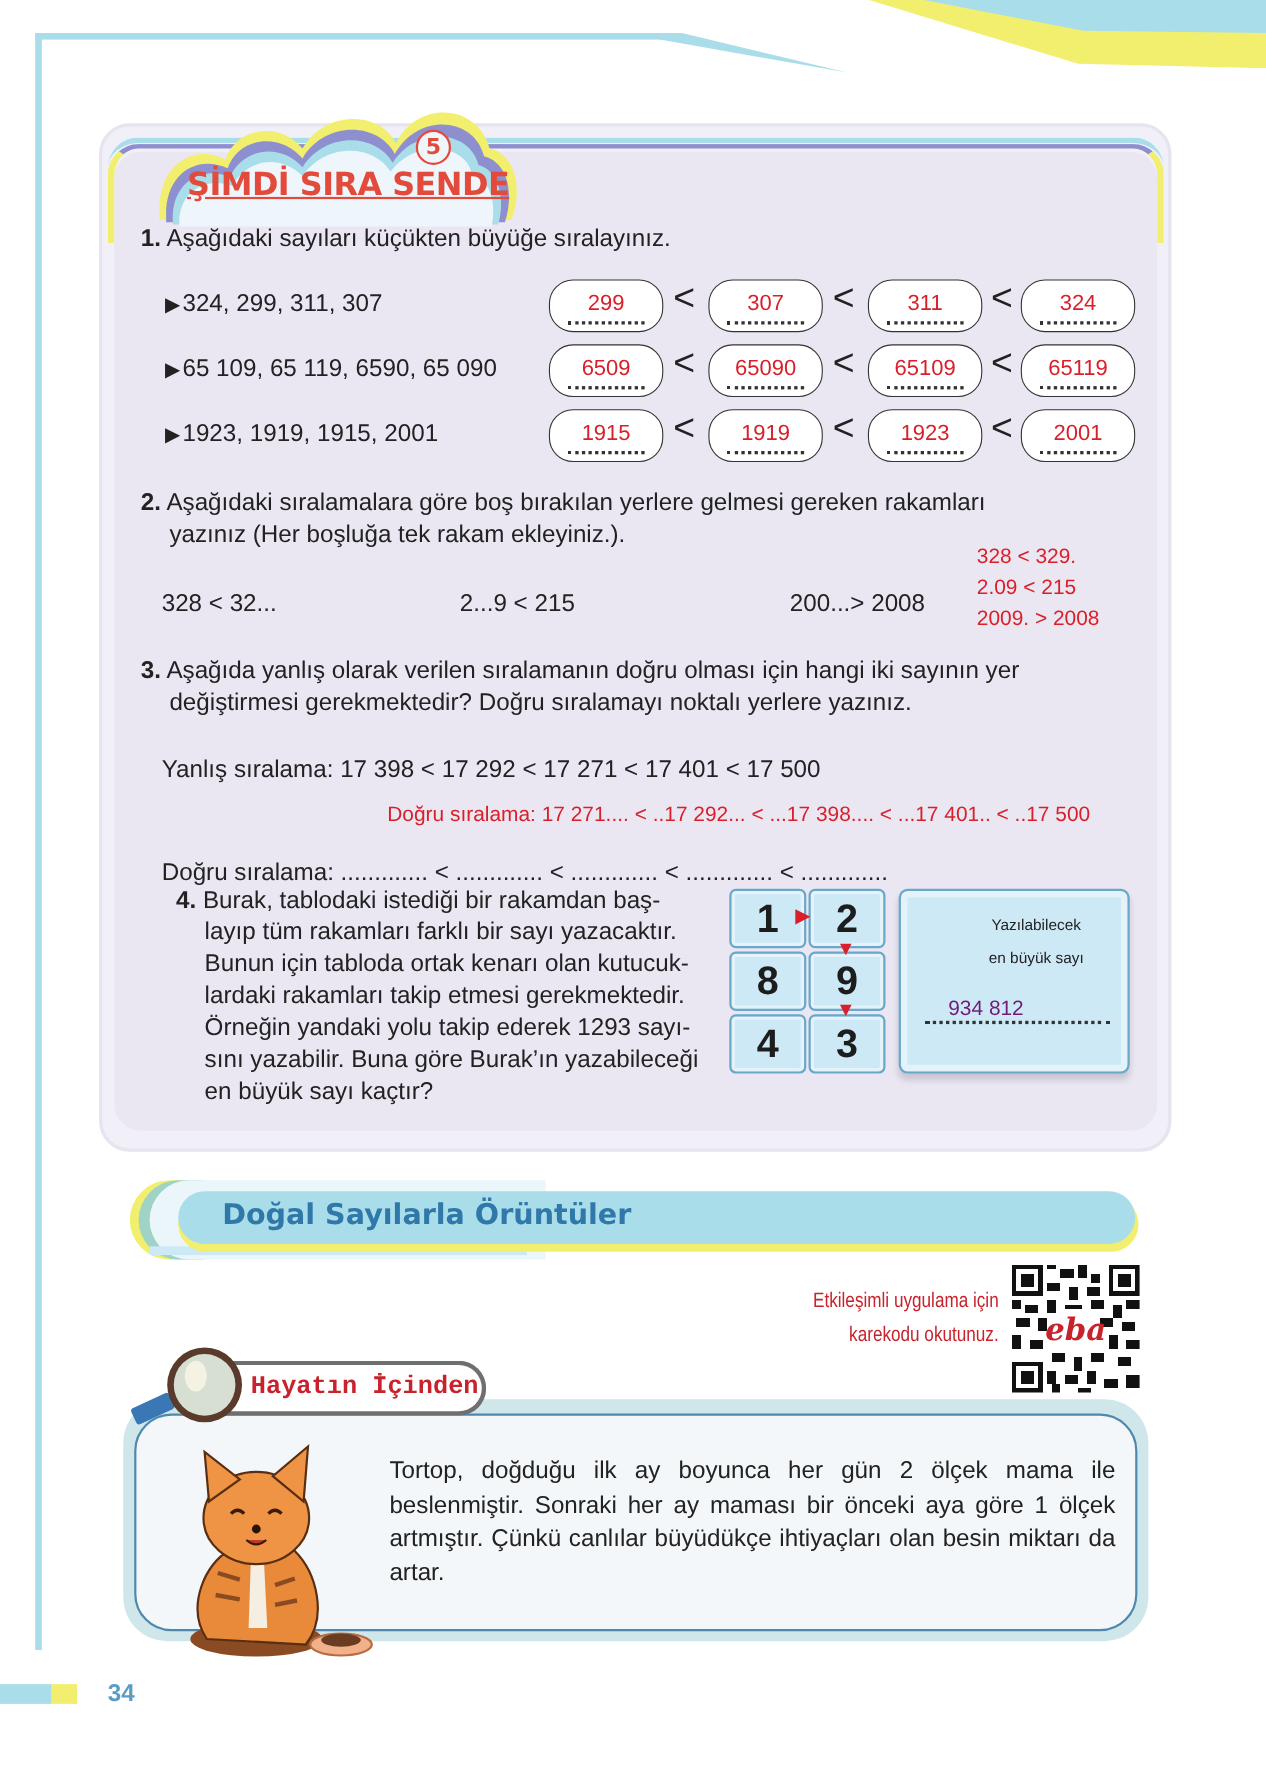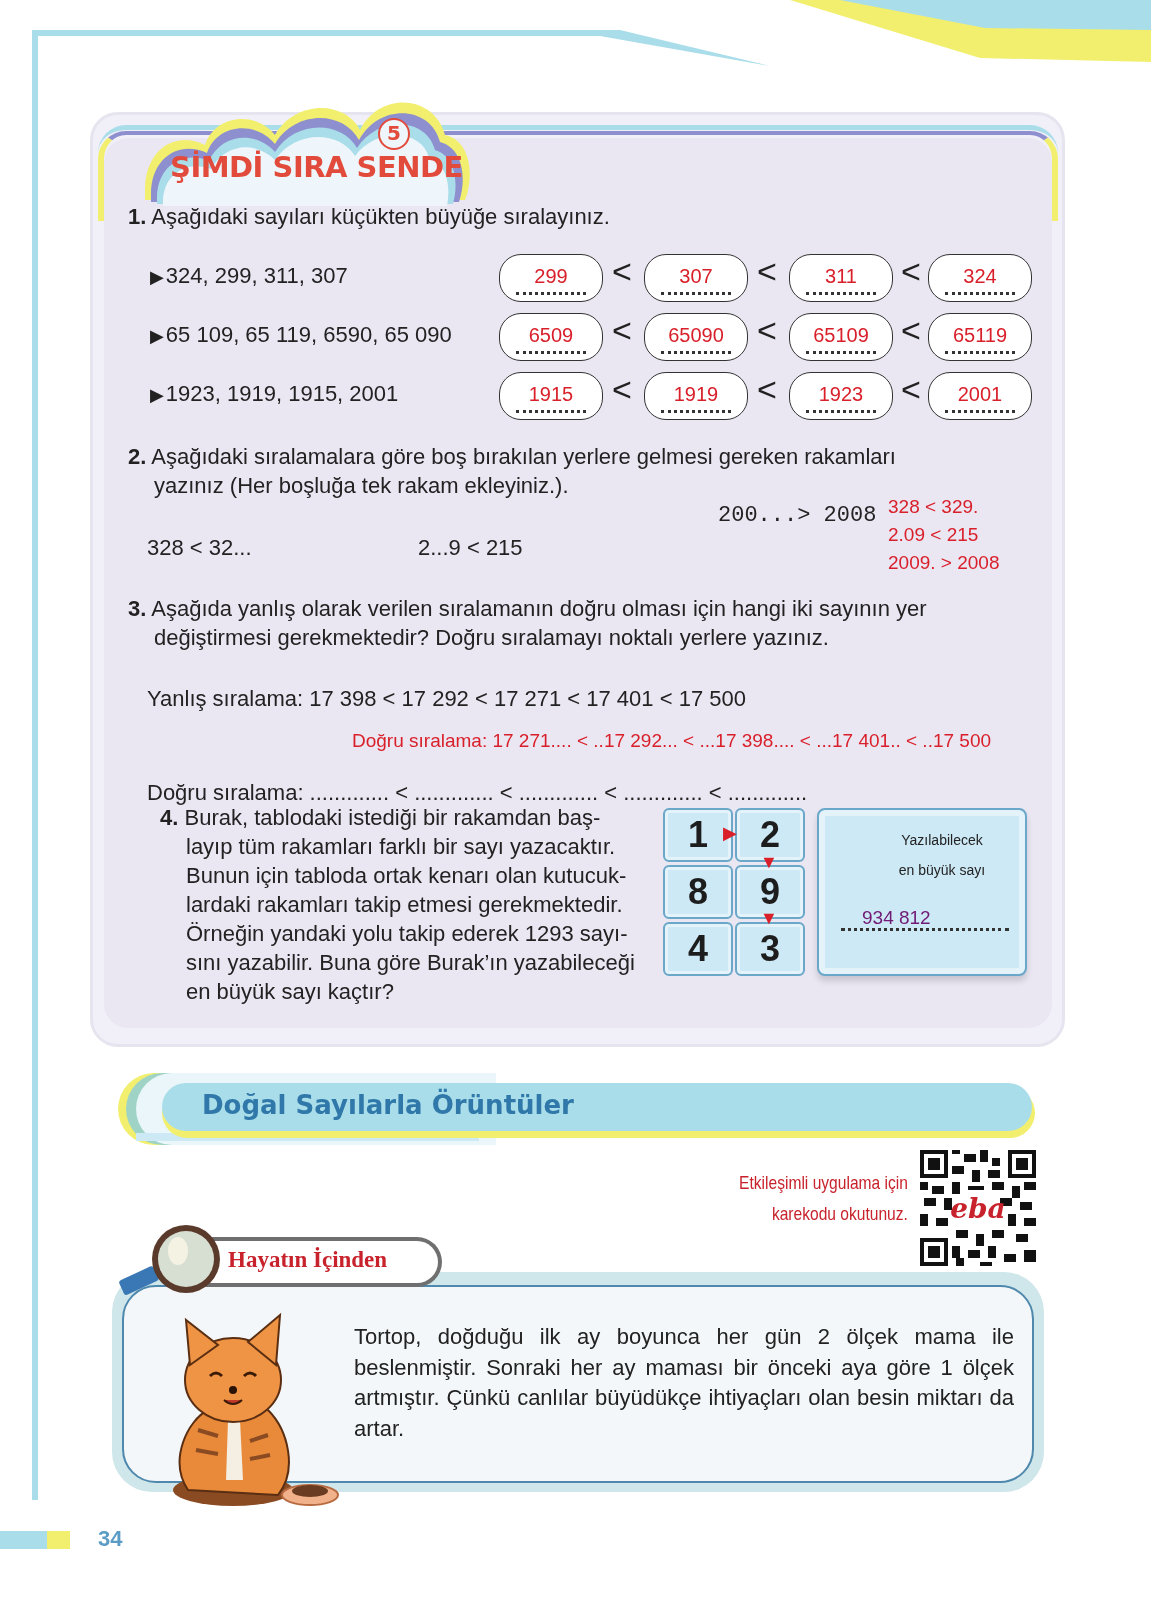--- a/index.html
+++ b/index.html
@@ -12,21 +12,21 @@
   .frame-top { position: absolute; left: 32px; top: 30px; width: 580px; height: 6px; background: #a9dde9; }
   .frame-top-diag { position: absolute; left: 600px; top: 30px; width: 180px; height: 40px; }
 
   
   .panel-outer { position: absolute; left: 90px; top: 112px; width: 975px; height: 935px; border-radius: 28px; background: #f1f0f8; border: 3px solid #e5e4ef; }
   .panel-stripe { position: absolute; left: 98px; top: 125px; width: 960px; height: 90px; border-radius: 28px 28px 0 0; border-top: 5px solid #a9dde9; }
   .panel-stripe2 { position: absolute; left: 98px; top: 131px; width: 960px; height: 90px; border-radius: 28px 28px 0 0; border-top: 4px solid #8e8fcf; border-left: 6px solid #f2ef6f; border-right: 6px solid #f2ef6f; }
   .panel-inner { position: absolute; left: 104px; top: 138px; width: 948px; height: 890px; border-radius: 24px; background: #eae7f3; }
 
   .cloud { position: absolute; left: 135px; top: 90px; width: 340px; height: 120px; }
-  .cloud-title { position: absolute; left: 170px; top: 150px; font-family: "DejaVu Sans", sans-serif; font-weight: bold; font-size: 29px; color: #e24b3b; letter-spacing: -0.5px; }
+  .cloud-title { position: absolute; left: 170px; top: 150px; font-family: "DejaVu Sans", sans-serif; font-weight: bold; font-size: 29px; color: #e24b3b; letter-spacing: -0.5px; text-decoration: underline; }
   .cloud-num { position: absolute; left: 378px; top: 118px; width: 32px; height: 32px; border: 2.5px solid #e24b3b; border-radius: 50%; color: #e24b3b; font-weight: bold; font-size: 20px; text-align: center; line-height: 27px; font-family: "DejaVu Sans", sans-serif; background: #eef6fb; }
 
   .q-text { position: absolute; font-size: 22px; color: #222; line-height: 29px; font-family: "Liberation Sans", sans-serif; }
   .q-num { font-weight: bold; }
   .indent { padding-left: 26px; }
 
   .row-label { position: absolute; left: 150px; font-size: 22px; color: #222; }
   .row-label .tri { font-size: 18px; margin-right: 2px; }
 
   .pill { position: absolute; width: 104px; height: 48px; border: 1.5px solid #333; border-radius: 22px; background: #fff; }
@@ -52,21 +52,21 @@
   .sec-title { position: absolute; left: 202px; top: 1090px; font-family: "DejaVu Sans", sans-serif; font-weight: bold; font-size: 26px; color: #2f78a9; }
 
   
   .qr-caption { position: absolute; right: 243px; top: 1167px; text-align: right; font-family: "Liberation Sans Narrow", "Liberation Sans", sans-serif; font-size: 19px; color: #c8232c; line-height: 31px; transform: scaleX(0.82); transform-origin: right top; }
   .qr { position: absolute; left: 920px; top: 1150px; width: 116px; height: 116px; }
 
   
   .life-box-outer { position: absolute; left: 112px; top: 1272px; width: 932px; height: 220px; border-radius: 40px; background: #cfe6ea; }
   .life-box { position: absolute; left: 122px; top: 1285px; width: 912px; height: 198px; border-radius: 34px; background: #f3f7f9; border: 2.5px solid #4f88ad; }
   .life-tag { position: absolute; left: 200px; top: 1237px; width: 242px; height: 50px; border-radius: 0 26px 26px 0; background: #fff; border: 4px solid #6f6f6f; border-left: none; }
-  .life-tag-text { position: absolute; left: 228px; top: 1247px; font-family: Liberation Serif, serif; font-size: 23px; color: #c8232c; font-weight: bold; }
+  .life-tag-text { position: absolute; left: 228px; top: 1247px; font-family: Liberation Mono, monospace; font-size: 23px; color: #c8232c; font-weight: bold; }
   .magnifier { position: absolute; left: 118px; top: 1223px; width: 110px; height: 80px; }
   .life-text { position: absolute; left: 354px; top: 1322px; width: 660px; font-size: 22px; line-height: 30.5px; color: #222; text-align: justify; }
   .cat { position: absolute; left: 148px; top: 1310px; width: 200px; height: 200px; }
 
   .pg-blue { position: absolute; left: 0; top: 1531px; width: 47px; height: 18px; background: #a9dde9; }
   .pg-yellow { position: absolute; left: 47px; top: 1531px; width: 23px; height: 18px; background: #f2ef6f; }
   .pg-num { position: absolute; left: 98px; top: 1526px; font-weight: bold; font-size: 22px; color: #5a9cc6; }
 </style>
 </head>
 <body>
@@ -163,21 +163,21 @@
     <span class="ans">2001</span>
     <span class="dots"></span>
   </div>
 
 <div class="q-text" style="left:128px; top:442px; width:900px;">
   <div><span class="q-num">2.</span> <span>Aşağıdaki sıralamalara göre boş bırakılan yerlere gelmesi gereken rakamları</span></div>
   <div class="indent">yazınız (Her boşluğa tek rakam ekleyiniz.).</div>
 </div>
 <div class="q-text" style="left:147px; top:533px;">328 &lt; 32...</div>
 <div class="q-text" style="left:418px; top:533px;">2...9 &lt; 215</div>
-<div class="q-text" style="left:718px; top:501px;font-family:Liberation Mono, monospace;">200...&gt; 2008</div>
+<div class="q-text" style="left:718px; top:533px;">200...&gt; 2008</div>
 <div class="answer-line" style="left:888px; top:496px;">328 &lt; 329.</div>
 <div class="answer-line" style="left:888px; top:524px;">2.09 &lt; 215</div>
 <div class="answer-line" style="left:888px; top:552px;">2009. &gt; 2008</div>
 
 <div class="q-text" style="left:128px; top:594px; width:900px;">
   <div><span class="q-num">3.</span> <span>Aşağıda yanlış olarak verilen sıralamanın doğru olması için hangi iki sayının yer</span></div>
   <div class="indent">değiştirmesi gerekmektedir? Doğru sıralamayı noktalı yerlere yazınız.</div>
 </div>
 <div class="q-text" style="left:147px; top:684px;">Yanlış sıralama: 17 398 &lt; 17 292 &lt; 17 271 &lt; 17 401 &lt; 17 500</div>
 <div class="answer-line" style="left:352px; top:730px; font-size:19px;">Doğru sıralama: 17 271.... &lt; ..17 292... &lt; ...17 398.... &lt; ...17 401.. &lt; ..17 500</div>

